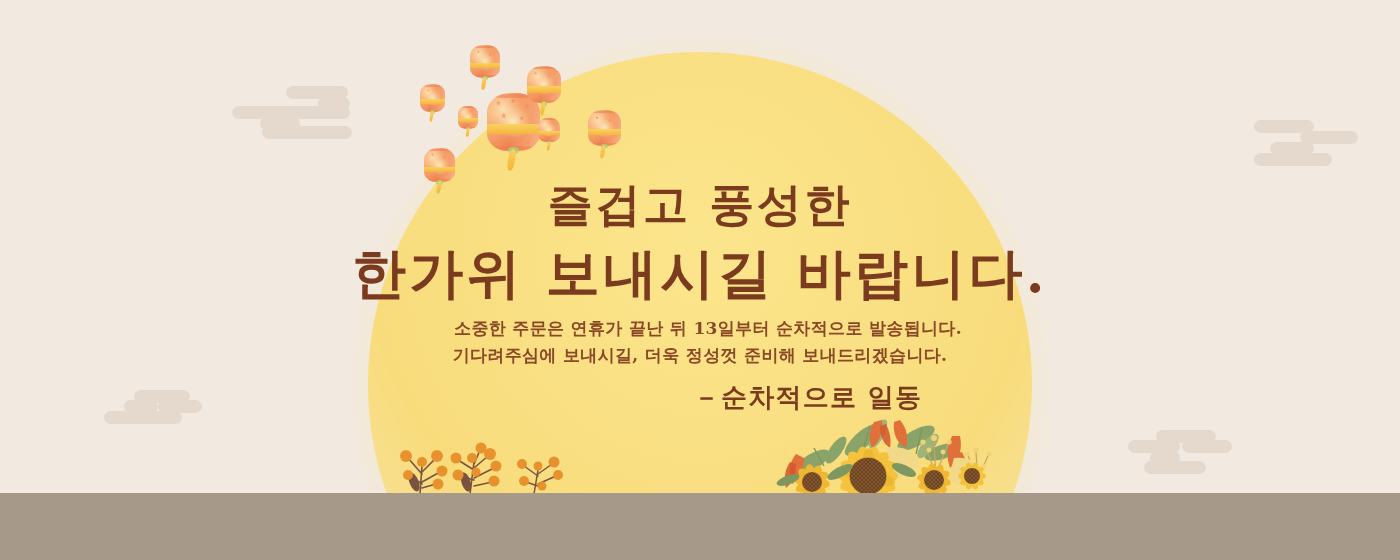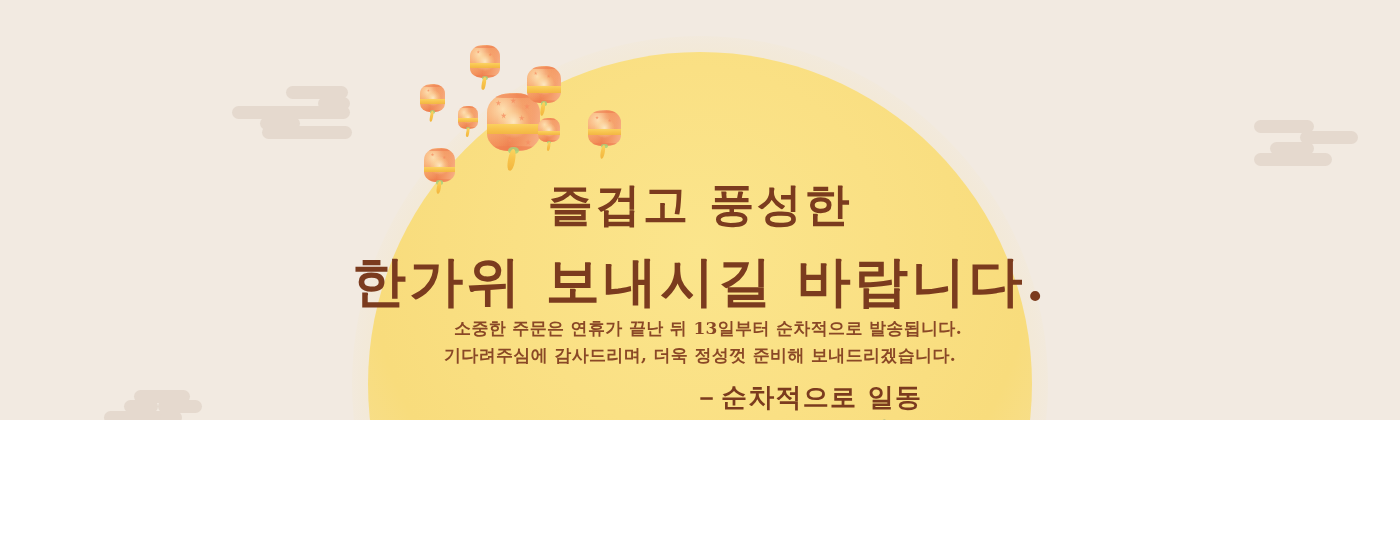--- a/index.html
+++ b/index.html
@@ -8,21 +8,21 @@
     padding: 0;
     background: #ffffff;
   }
   body {
     font-family: "DejaVu Sans", sans-serif;
   }
 
   #banner {
     position: relative;
     width: 1400px;
-    height: 420px;
+    height: 560px;
     overflow: hidden;
     background: #F2EAE1;
   }
 
   
   .bg-base {
     position: absolute;
     inset: 0;
     background: #F2EAE1;
   }
@@ -164,21 +164,20 @@
     width: 100%;
     font-size: 45px;
     line-height: 1;
   }
   .headline-2 {
     position: absolute;
     top: 246px;
     width: 100%;
     font-size: 54px;
     line-height: 1;
-    margin-top: 8px;
   }
   .body-line {
     position: absolute;
     width: 100%;
     font-family: "DejaVu Serif", serif;
     font-weight: 700;
     font-size: 17px;
     color: #8A4826;
     letter-spacing: 0.02em;
     white-space: nowrap;
@@ -528,19 +527,19 @@
         <ellipse cx="138" cy="56" rx="13" ry="5" transform="rotate(24 138 56)"></ellipse>
         <ellipse cx="22" cy="66" rx="12" ry="4.5" transform="rotate(-20 22 66)"></ellipse>
       </g>
     </svg>
   </div>
 
   <div class="text-wrap">
     <div class="headline-1">즐겁고 풍성한</div>
     <div class="headline-2">한가위 보내시길 바랍니다.</div>
     <div class="body-line body-1">소중한 주문은 연휴가 끝난 뒤 13일부터 순차적으로 발송됩니다.</div>
-    <div class="body-line body-2">기다려주심에 감사드리며, 더욱 정성껏 준비해 보내드리겠습니다.</div>
+    <div class="body-line body-2">기다려주심에 보내시길, 더욱 정성껏 준비해 보내드리겠습니다.</div>
     <div class="signature">－순차적으로 일동</div>
   </div>
 
   <div class="footer-band"></div>
 
 </div>
 
 </body></html>

